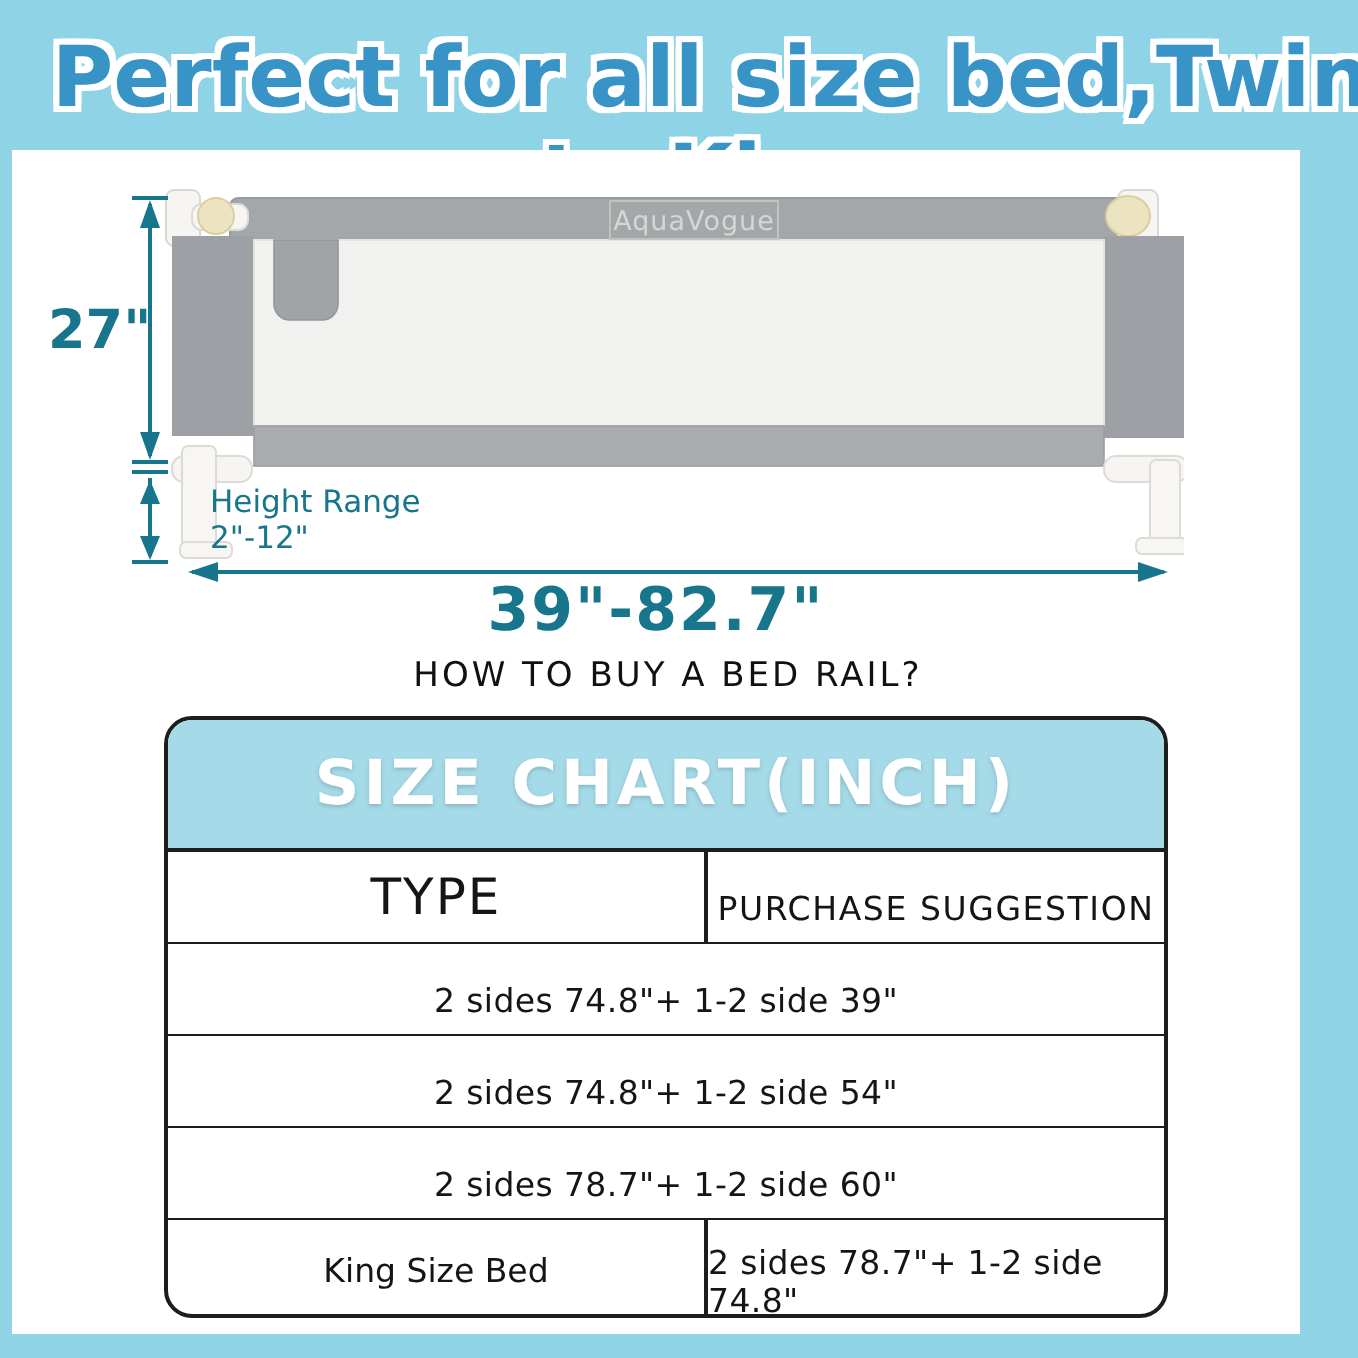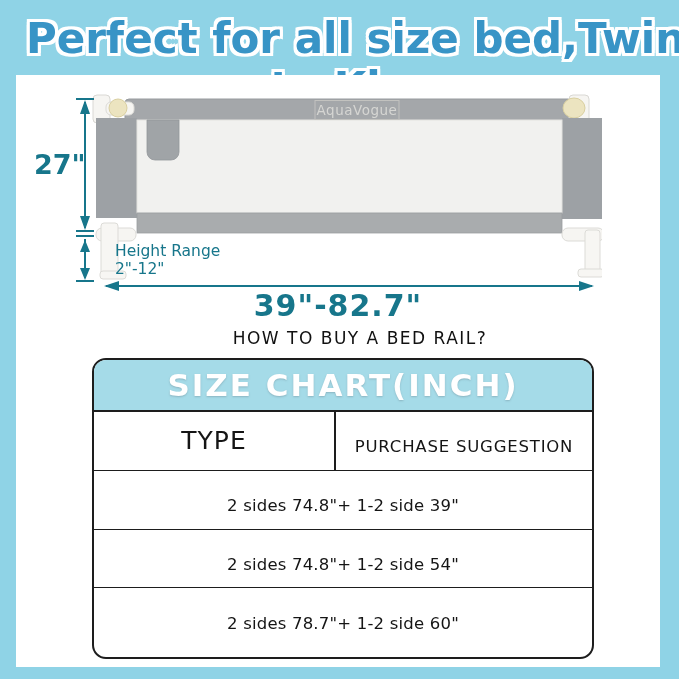--- a/index.html
+++ b/index.html
@@ -12,58 +12,58 @@
     position:absolute;top:14px;left:16px;width:679px;
     text-align:center;
     font-size:42px;font-weight:bold;letter-spacing:0px;
     color:#3894C6;
     text-shadow:
       -3px -3px 0 #fff, 3px -3px 0 #fff, -3px 3px 0 #fff, 3px 3px 0 #fff,
       -3px 0 0 #fff, 3px 0 0 #fff, 0 -3px 0 #fff, 0 3px 0 #fff,
       -2px -2px 0 #fff, 2px -2px 0 #fff, -2px 2px 0 #fff, 2px 2px 0 #fff;
   }
   .panel{
-    position:absolute;left:16px;top:75px;width:644px;height:592px;
+    position:absolute;left:6px;top:75px;width:644px;height:592px;
     background:#ffffff;
   }
   .diagram{
     position:absolute;left:6px;top:15px;width:580px;height:205px;
   }
   .width-dim{
     position:absolute;left:0;top:213px;width:644px;
     text-align:center;
     font-size:30px;font-weight:600;color:#17768B;letter-spacing:1px;
   }
   .question{
     position:absolute;left:0;top:253px;width:656px;
     text-align:center;
-    font-size:17px;font-weight:500;color:#111;letter-spacing:1.5px;padding-left:16px;
+    font-size:17px;font-weight:500;color:#111;letter-spacing:1.5px;
   }
   .size-table{
     position:absolute;left:76px;top:283px;width:502px;height:301px;
     background:#fff;border:2.5px solid #1d1d1d;border-radius:14px;
     overflow:hidden;box-sizing:border-box;
   }
   .table-band{
-    height:52px;background:#A5DBE8;border-bottom:2.5px solid #1d1d1d;
+    height:66px;background:#A5DBE8;border-bottom:2.5px solid #1d1d1d;
     display:flex;align-items:center;justify-content:center;
     box-sizing:border-box;
   }
   .table-band span{
     color:#fff;font-size:31px;font-weight:bold;letter-spacing:2px;
     text-shadow:0 1px 2px rgba(90,110,120,.35);
   }
   .tgrid{display:flex;flex-direction:column;height:234px;}
   .trow{display:flex;flex:1;border-bottom:1.5px solid #1d1d1d;}
   .trow:last-child{border-bottom:none;}
   .cell{
     display:flex;align-items:center;justify-content:center;
     box-sizing:border-box;color:#151515;
   }
-  .cell.type{width:242px;border-right:2px solid #1d1d1d;font-size:16.5px;}
+  .cell.type{width:270px;border-right:2px solid #1d1d1d;font-size:16.5px;}
   .cell.sugg{flex:1;font-size:16.5px;letter-spacing:0.2px;margin-top:12px;}
   .trow.head .type{font-size:25px;letter-spacing:1px;}
   .trow.head .sugg{font-size:16.5px;letter-spacing:0.8px;}
   svg text{font-family:"DejaVu Sans", sans-serif;}
 </style>
 </head>
 <body>
 
 <div class="headline">Perfect for all size bed,Twin to King</div>
 
@@ -141,16 +141,20 @@
       </div>
       <div class="trow">
         <div class="cell sugg">2 sides 74.8"+ 1-2 side 39"</div>
       </div>
       <div class="trow">
         <div class="cell sugg">2 sides 74.8"+ 1-2 side 54"</div>
       </div>
       <div class="trow">
         <div class="cell sugg">2 sides 78.7"+ 1-2 side 60"</div>
       </div>
+      <div class="trow">
+        <div class="cell type">King Size Bed</div>
+        <div class="cell sugg">2 sides 78.7"+ 1-2 side 74.8"</div>
+      </div>
     </div>
   </div>
 
 </div>
 
 </body></html>

